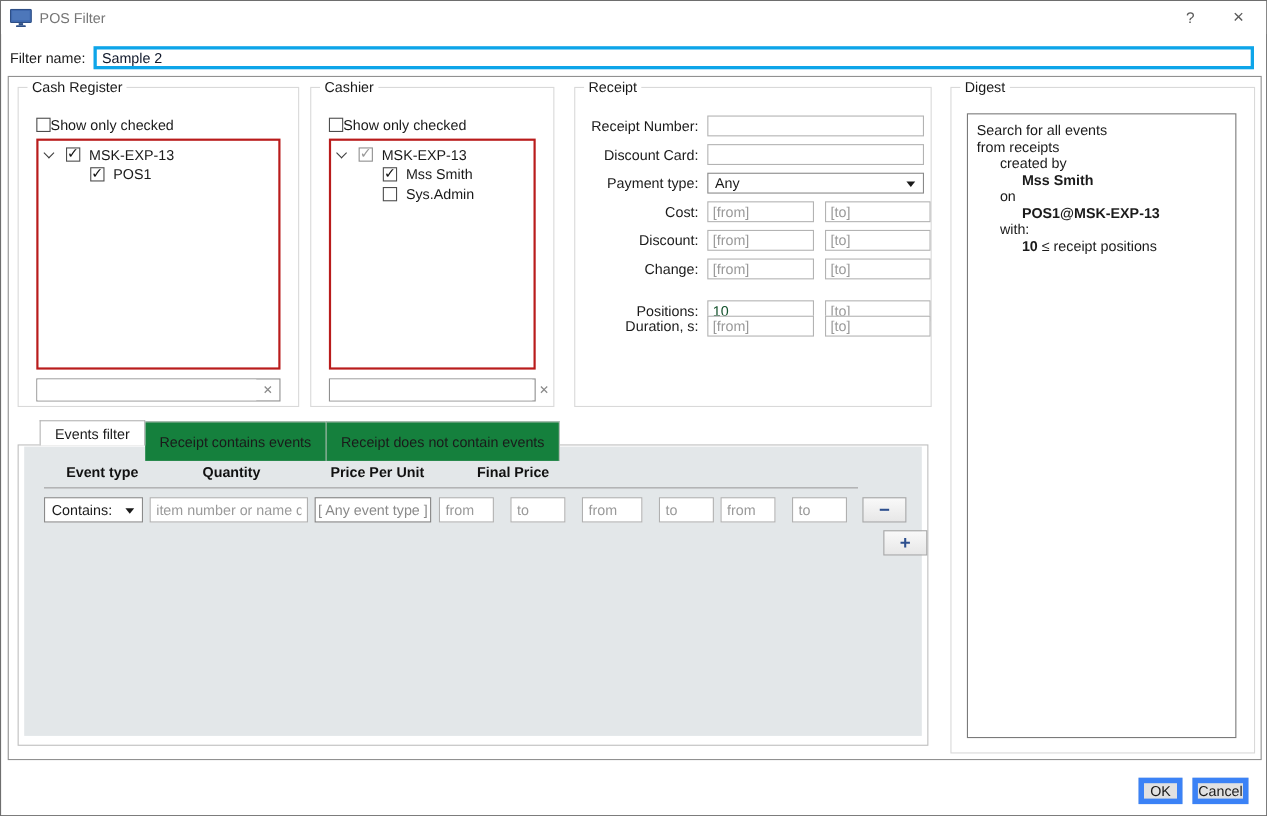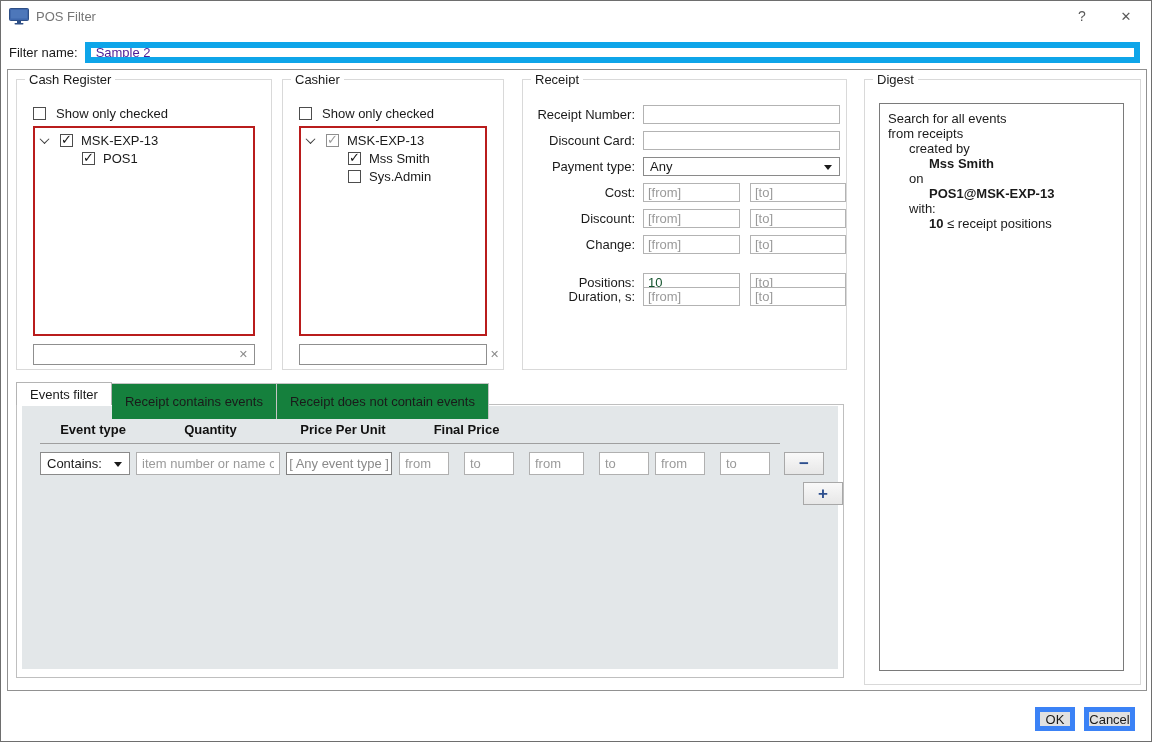--- a/index.html
+++ b/index.html
@@ -22,38 +22,38 @@
   .titlebar .title-text { color: #767676; font-size: 13px; }
   .tb-btn { position: absolute; top: 0; height: 30px; width: 34px;
     display: flex; align-items: center; justify-content: center;
     color: #5a5a5a; cursor: default; }
   .tb-help { right: 52px; font-size: 14px; }
   .tb-close { right: 8px; font-size: 13px; }
   
   .filter-row { position: absolute; top: 41px; left: 8px; right: 11px;
     display: flex; align-items: center; }
   .filter-row .lbl { margin-right: 7px; white-space: nowrap; }
-  .filter-row input { flex: 1; height: 21px; border: 6px solid #0ea5e9;
-    padding: 0 5px; font: inherit; color: #4c1d95; outline: none; }
+  .filter-row input { flex: 1; height: 21px; border: 3px solid #0ea5e9;
+    padding: 0 5px; font: inherit; color: #0f172a; outline: none; }
   
   .container { position: absolute; top: 68px; left: 6px; width: 1140px; height: 622px;
     border: 1px solid #919191; background: #fff; }
   
   .groupbox { position: absolute; border: 1px solid #d9d9d9; background: #fff; }
   .gb-title { position: absolute; top: -8px; left: 8px; background: #fff;
     padding: 0 4px; color: #1a1a1a; white-space: nowrap; }
   
   .cb { display: inline-block; width: 13px; height: 13px; background: #fff;
     border: 1px solid #4d4d4d; position: relative; flex: none; }
   .cb::after { position: absolute; left: 0px; top: -3px; font-size: 13px; }
   .cb-checked::after { content: "✓"; color: #111; }
   .cb-partial::after { content: "✓"; color: #9a9a9a; }
   .cb-partial { border-color: #8f8f8f; }
   .cb-unchecked::after { content: ""; }
-  .cb-row { display: flex; align-items: center; gap: 10px; }
+  .cb-row { display: flex; align-items: center; gap: 0; }
   
   .solc { position: absolute; top: 26px; left: 16px; }
   .treebox { position: absolute; top: 46px; left: 16px; right: 16px; height: 210px;
     border: 2px solid #b91c1c; background: #fff; overflow: hidden; padding-top: 3px; }
   .tree-row { display: flex; align-items: center; height: 18px; }
   .tree-row.lvl0 { padding-left: 6px; }
   .tree-row.lvl1 { padding-left: 47px; }
   .chev { width: 7px; height: 7px; border-right: 1.6px solid #3c3c3c;
     border-bottom: 1.6px solid #3c3c3c; transform: rotate(45deg) translate(-1px,-1px);
     margin-right: 12px; flex: none; }
@@ -82,21 +82,21 @@
     border-left: 4px solid transparent; border-right: 4px solid transparent;
     border-top: 5px solid #1a1a1a; }
   
   .digest-box { position: absolute; left: 14px; right: 16px; top: 23px; bottom: 13px;
     border: 1px solid #7a7a7a; background: #fff; padding: 7px 8px; line-height: 15px; }
   .dg-ind1 { padding-left: 21px; }
   .dg-ind2 { padding-left: 41px; }
   .dg-b { font-weight: bold; }
   
   .tabwidget { position: absolute; left: 8px; top: 312px; width: 828px; height: 296px; }
-  .tabbar { position: relative; height: 23px; display: flex; z-index: 2; }
+  .tabbar { position: relative; height: 23px; display: flex; z-index: 2; margin-left: 20px; }
   .tab { height: 36px; margin-top: 1px; padding: 0 13px; display: flex; align-items: center;
     border: 1px solid #c5c5c5; border-bottom: none; background: #15803d; cursor: default;
     white-space: nowrap; }
   .tab + .tab { border-left: none; }
   .tab.active { height: 23px; margin-top: 0; border: 1px solid #b4b4b4; border-bottom: none;
     background: #fff; position: relative; z-index: 3; }
   .tabpane { position: absolute; left: 0; right: 0; top: 22px; bottom: 0;
     border: 1px solid #bfbfbf; background: #fff; padding: 1px 5px 8px 5px; }
   .graypanel { width: 100%; height: 100%; background: #e3e7e9; position: relative;
     padding: 16px 0 0 18px; }

